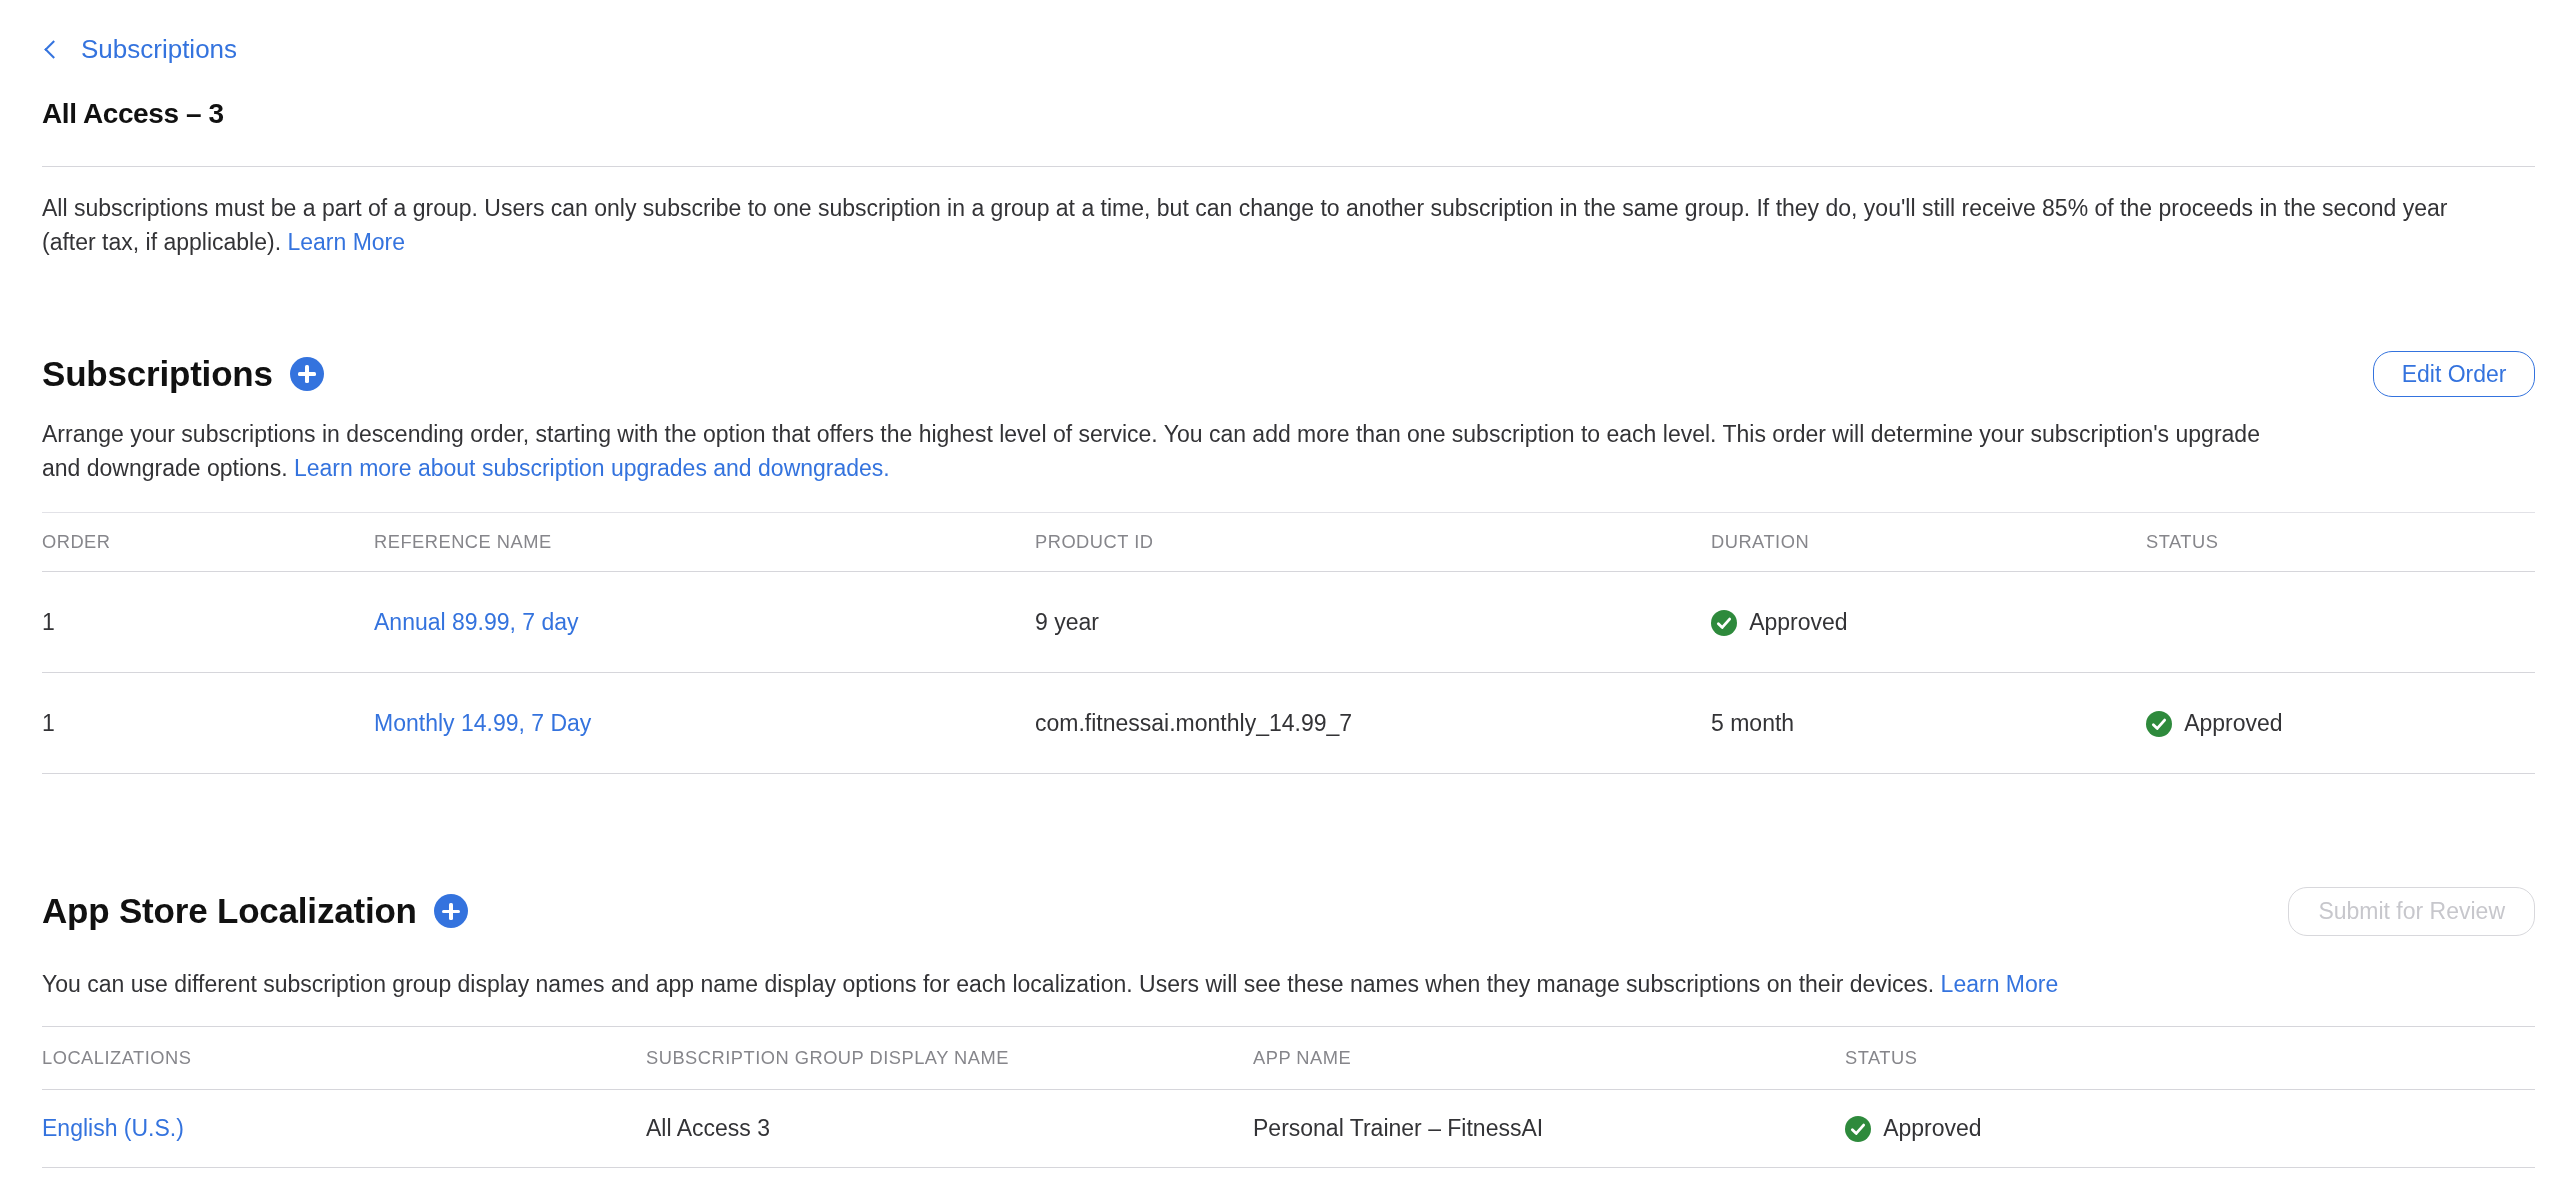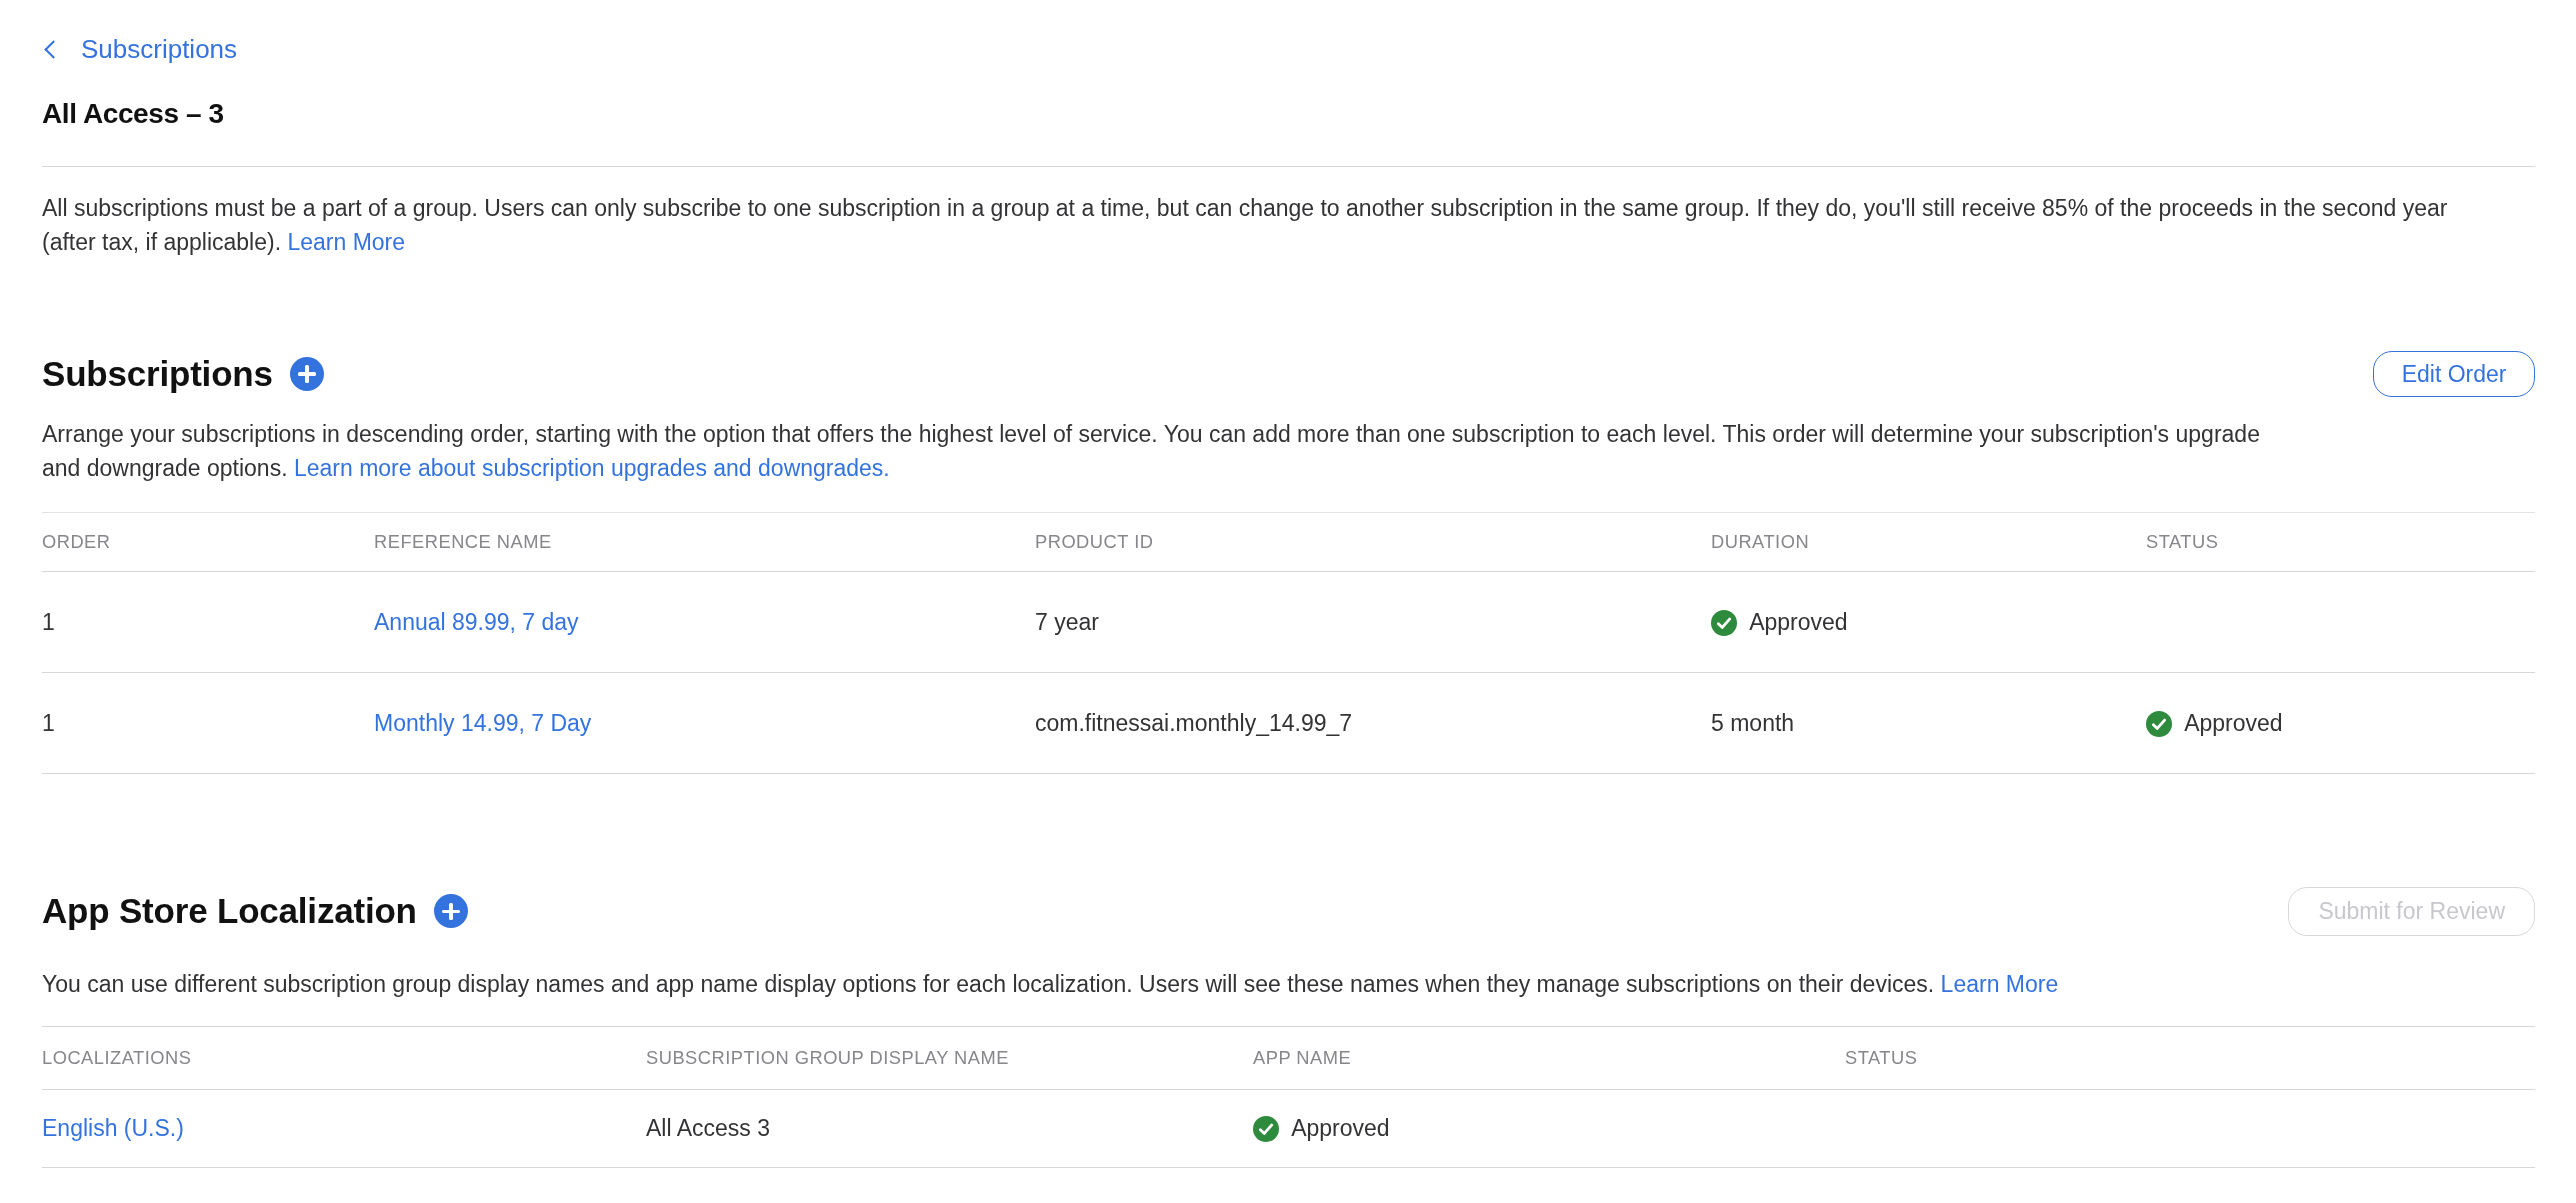--- a/index.html
+++ b/index.html
@@ -107,21 +107,21 @@
       <span class="th">ORDER</span>
       <span class="th">REFERENCE NAME</span>
       <span class="th">PRODUCT ID</span>
       <span class="th">DURATION</span>
       <span class="th">STATUS</span>
     </div>
 
     <div class="trow">
       <span class="td">1</span>
       <a class="cell-link">Annual 89.99, 7 day</a>
-      <span class="td">7 year</span>
+      <span class="td">9 year</span>
       <span class="status-cell">
         <svg class="check-badge" viewBox="0 0 24 24">
           <circle cx="12" cy="12" r="12" fill="#2E8A3C"></circle>
           <path d="M6.8 12.6 L10.4 16.1 L17.2 8.4" stroke="#ffffff" stroke-width="2.6" fill="none" stroke-linecap="round" stroke-linejoin="round"></path>
         </svg>
         <span class="td">Approved</span>
       </span>
     </div>
 
     <div class="trow">
@@ -155,20 +155,21 @@
     <div class="thead">
       <span class="th">LOCALIZATIONS</span>
       <span class="th">SUBSCRIPTION GROUP DISPLAY NAME</span>
       <span class="th">APP NAME</span>
       <span class="th">STATUS</span>
     </div>
 
     <div class="trow">
       <a class="cell-link">English (U.S.)</a>
       <span class="td">All Access 3</span>
+      <span class="td">Personal Trainer – FitnessAI</span>
       <span class="status-cell">
         <svg class="check-badge" viewBox="0 0 24 24">
           <circle cx="12" cy="12" r="12" fill="#2E8A3C"></circle>
           <path d="M6.8 12.6 L10.4 16.1 L17.2 8.4" stroke="#ffffff" stroke-width="2.6" fill="none" stroke-linecap="round" stroke-linejoin="round"></path>
         </svg>
         <span class="td">Approved</span>
       </span>
     </div>
   </div>
 

